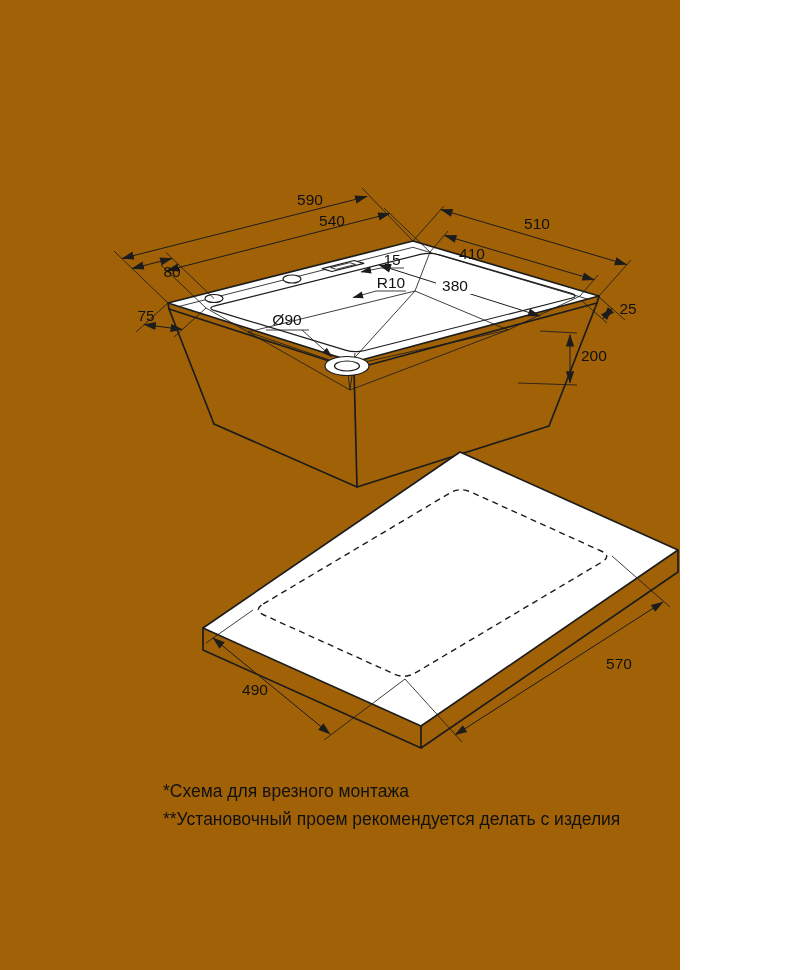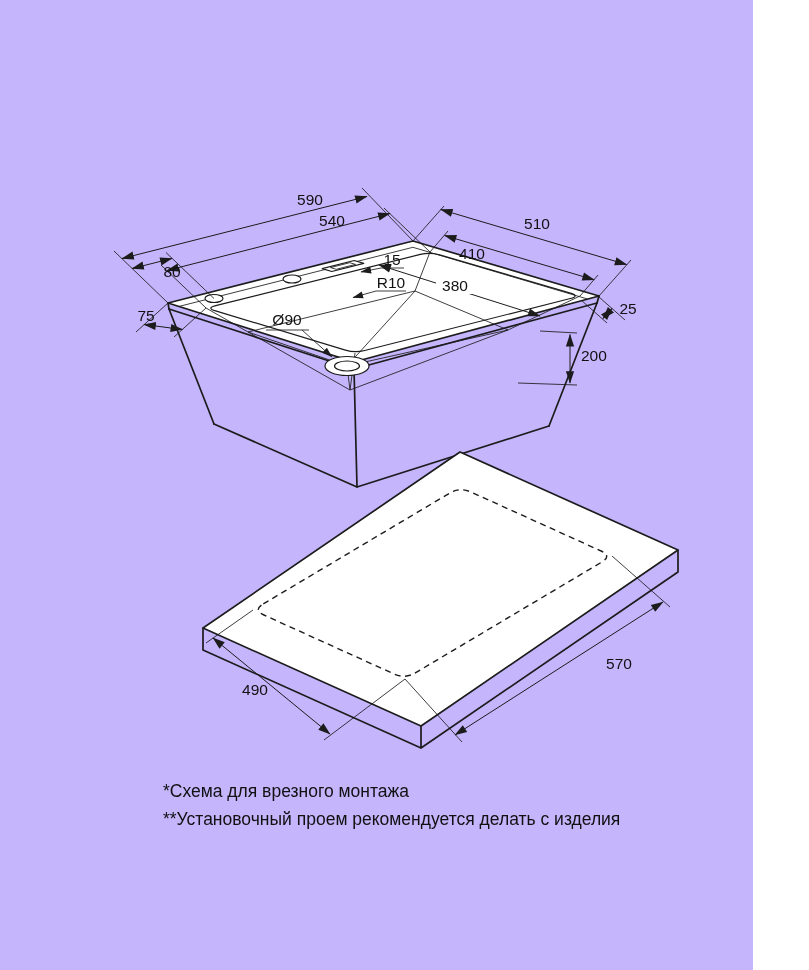--- a/index.html
+++ b/index.html
@@ -1,16 +1,16 @@
 <!DOCTYPE html>
 <html><head>
 <meta charset="utf-8">
 <style>
   html,body{margin:0;padding:0;background:#ffffff;}
-  .stage{position:relative;width:753px;height:970px;background:#c4b5fd;overflow:hidden;}
+  .stage{position:relative;width:680px;height:970px;background:#a16207;overflow:hidden;}
   svg{display:block;}
   .ol{stroke:#1c1c1c;stroke-width:1.7;fill:none;stroke-linejoin:round;stroke-linecap:round;}
   .md{stroke:#1c1c1c;stroke-width:1.2;fill:none;stroke-linejoin:round;}
   .tn{stroke:#1c1c1c;stroke-width:0.85;fill:none;}
   .dm{stroke:#1c1c1c;stroke-width:1;fill:none;}
   .dsh{stroke:#1c1c1c;stroke-width:1.4;fill:none;stroke-dasharray:6 4.5;stroke-linejoin:round;}
   .wf{fill:#ffffff;}
   text.dl{font:15.5px "Liberation Sans",sans-serif;fill:#111111;}
   text.note{font:17.5px "Liberation Sans",sans-serif;fill:#111111;}
 </style>

